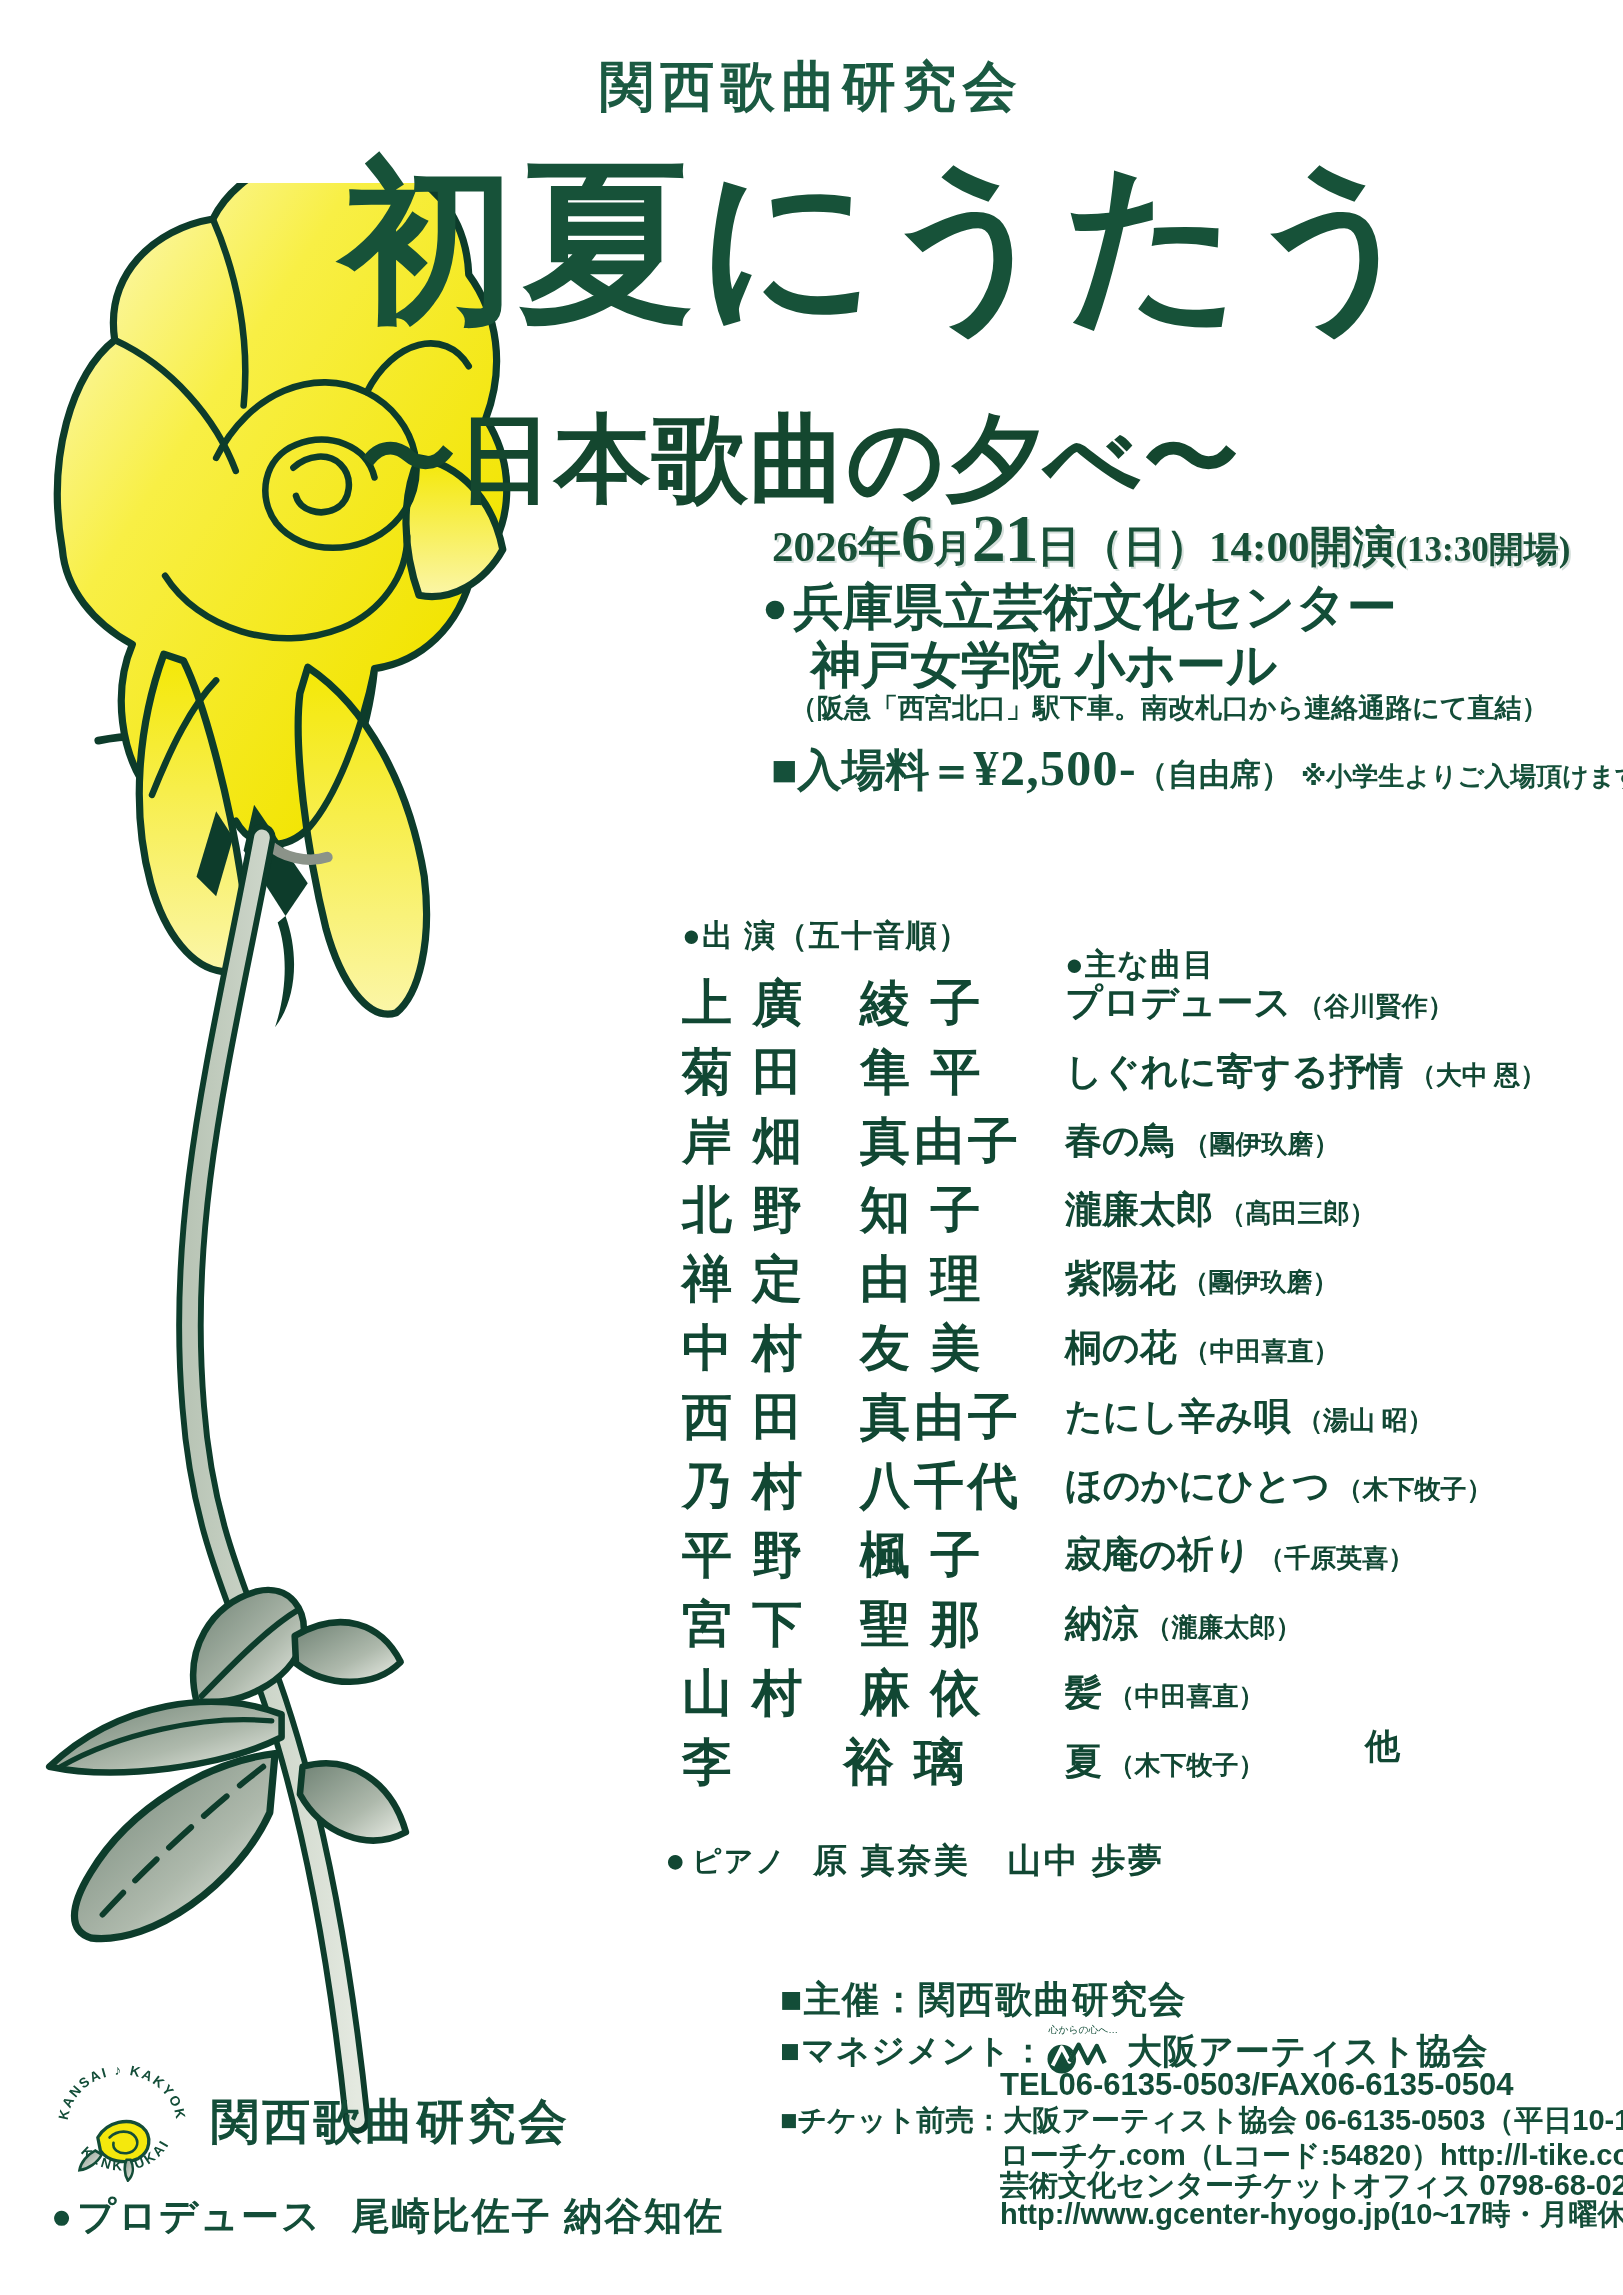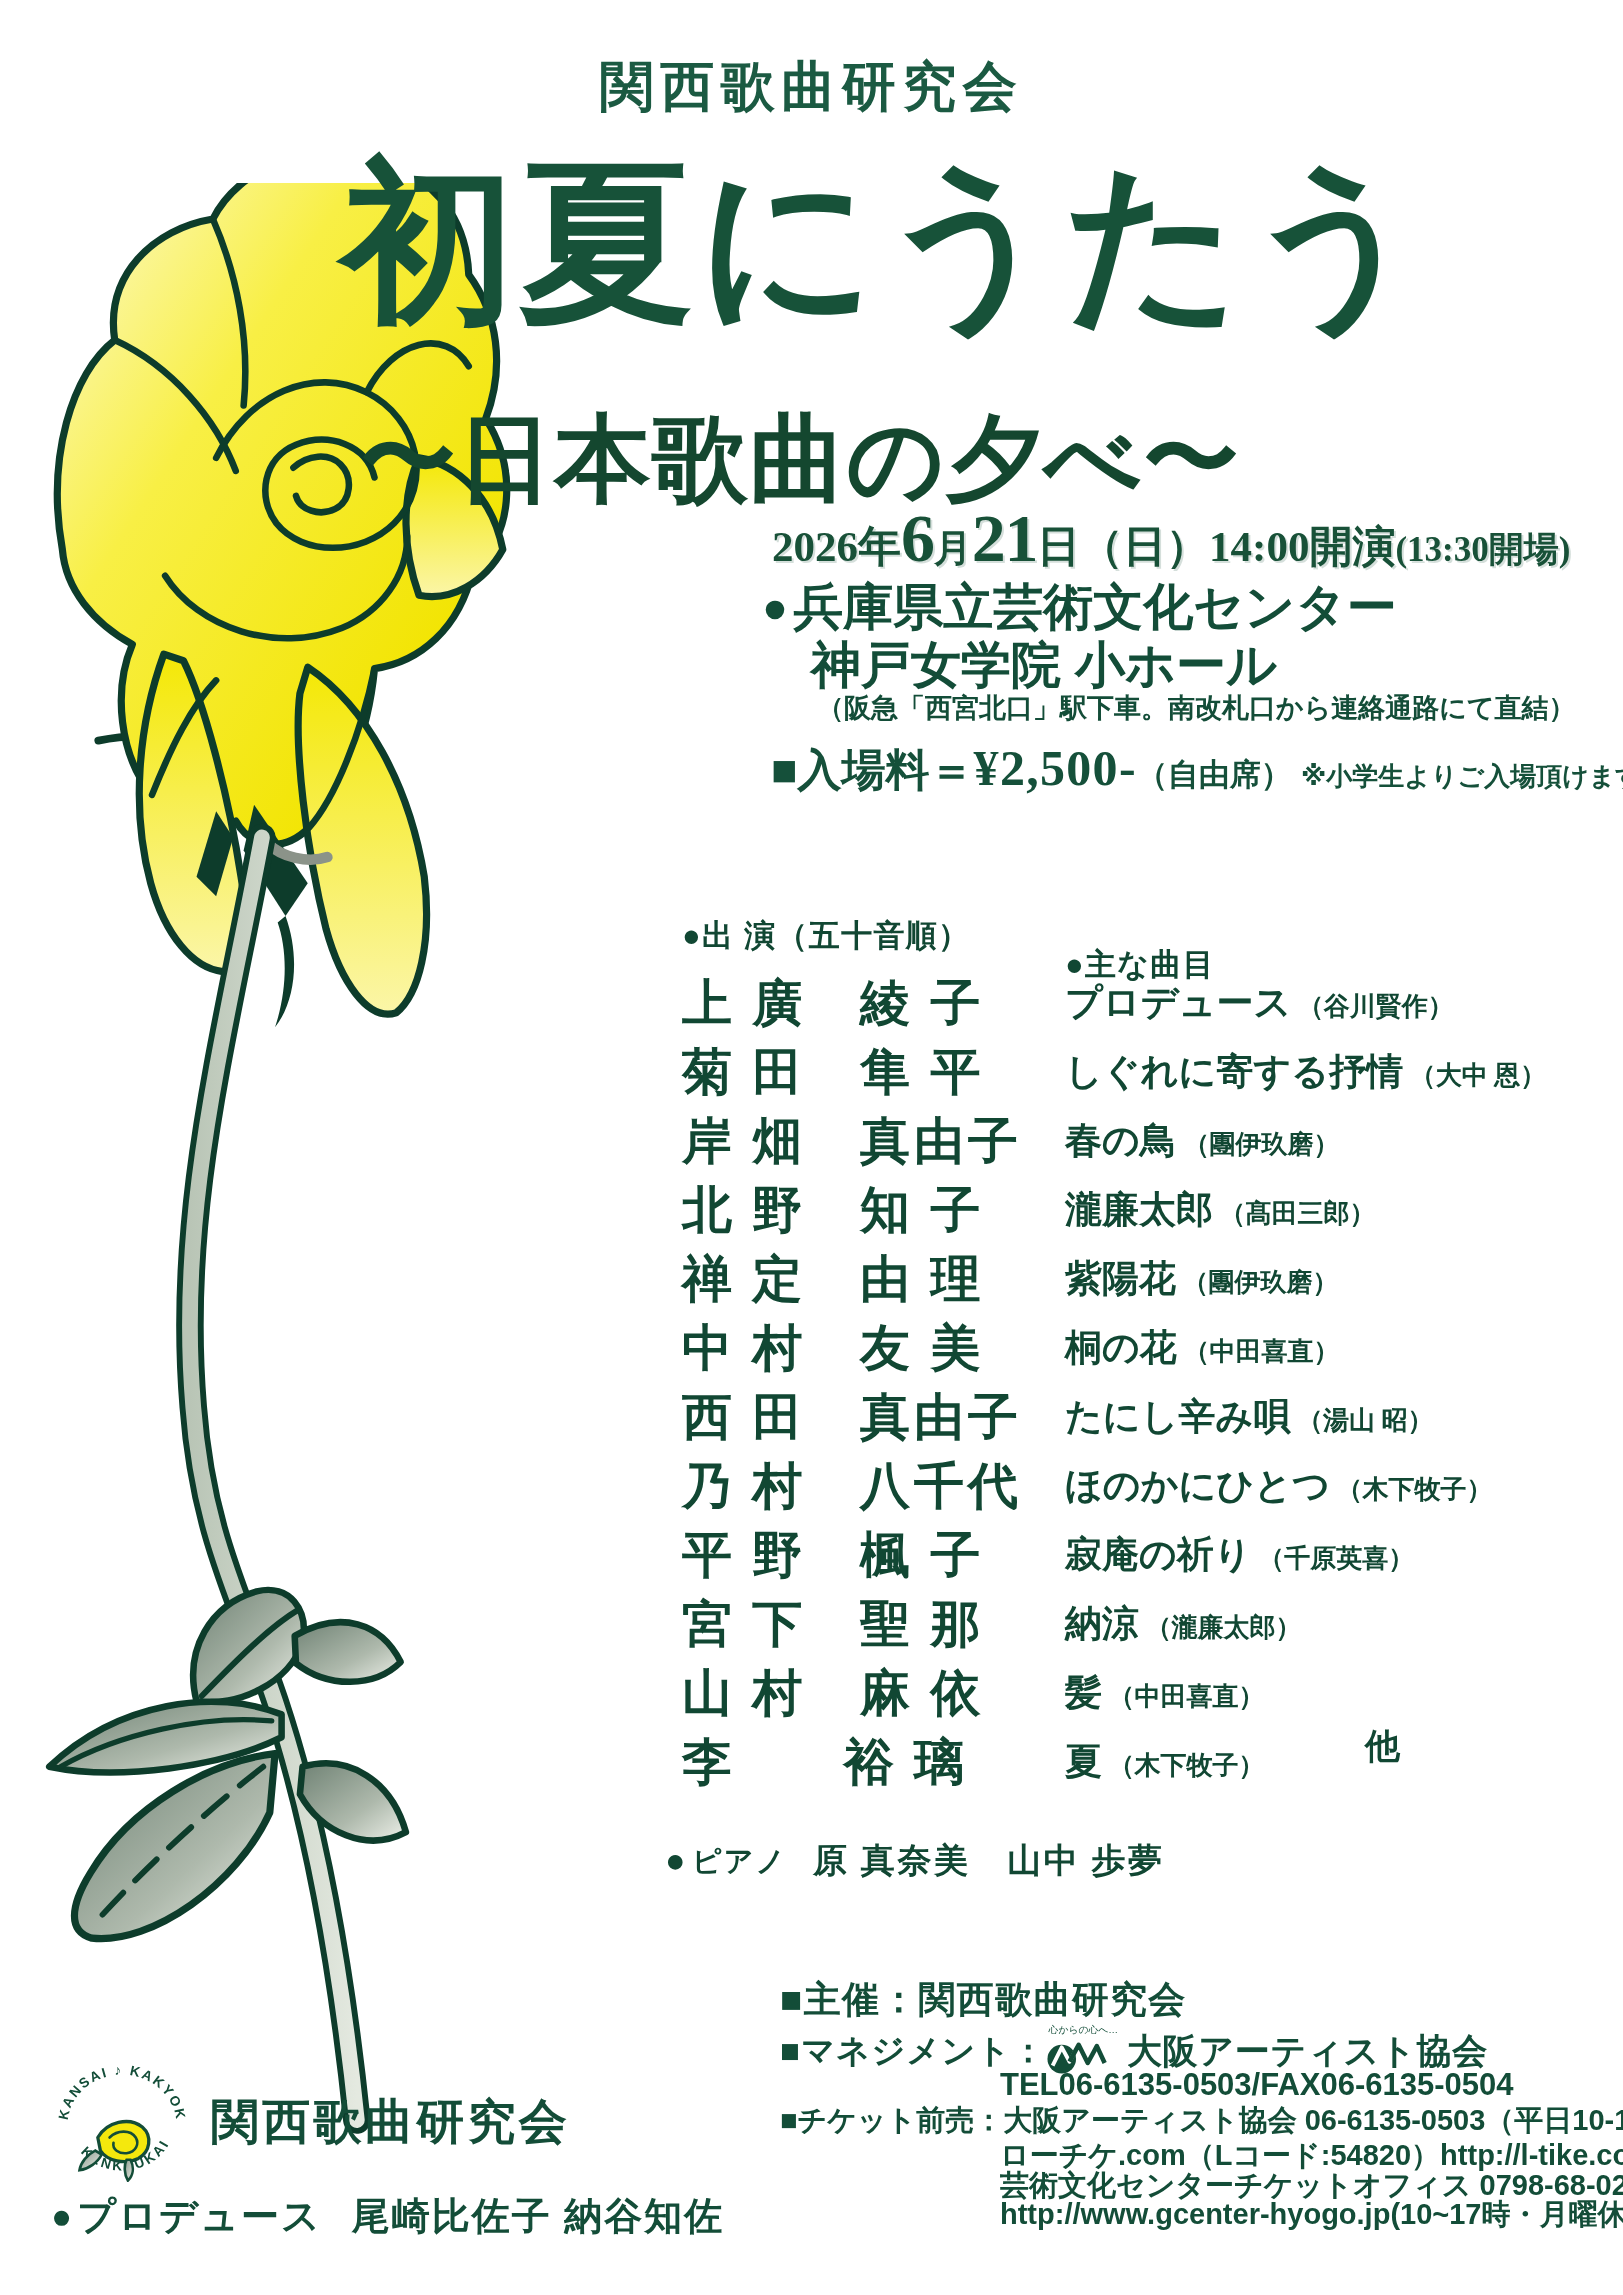--- a/index.html
+++ b/index.html
@@ -41,21 +41,21 @@
     display:flex;align-items:baseline;
   }
   .date-line .t-norm{font-size:43px;}
   .date-line .t-big{font-size:68px;letter-spacing:-1.3px;}
   .date-line .t-unit{font-size:38px;}
   .date-line .t-small{font-size:35px;}
 
   .venue1{top:582px;left:762px;font-size:50px;font-weight:bold;color:#134d38;display:flex;align-items:center;}
   .venue1 .dot{font-size:43px;margin-right:5.2px;}
   .venue2{top:640px;left:811px;font-size:50px;font-weight:bold;color:#134d38;}
-  .venue-access{top:695px;left:817px;font-size:27px;font-weight:bold;color:#134d38;letter-spacing:0px;}
+  .venue-access{top:695px;left:790px;font-size:27px;font-weight:bold;color:#134d38;letter-spacing:0px;}
 
   .price-line{top:743px;left:771px;display:flex;align-items:baseline;color:#15503a;}
   .price-line .p-label{font-size:44px;font-weight:bold;}
   .price-line .p-amount{font-size:50px;font-weight:bold;letter-spacing:1.3px;}
   .price-line .p-seat{font-size:31px;font-weight:bold;}
   .price-line .p-note{font-size:26px;font-weight:bold;margin-left:9.2px;font-family:"Liberation Sans","DejaVu Sans",sans-serif;}
 
   
   .prog-header{font-size:31px;font-weight:bold;color:#114733;letter-spacing:1.3px;}
   .hdr-cast{top:920px;left:682px;}

